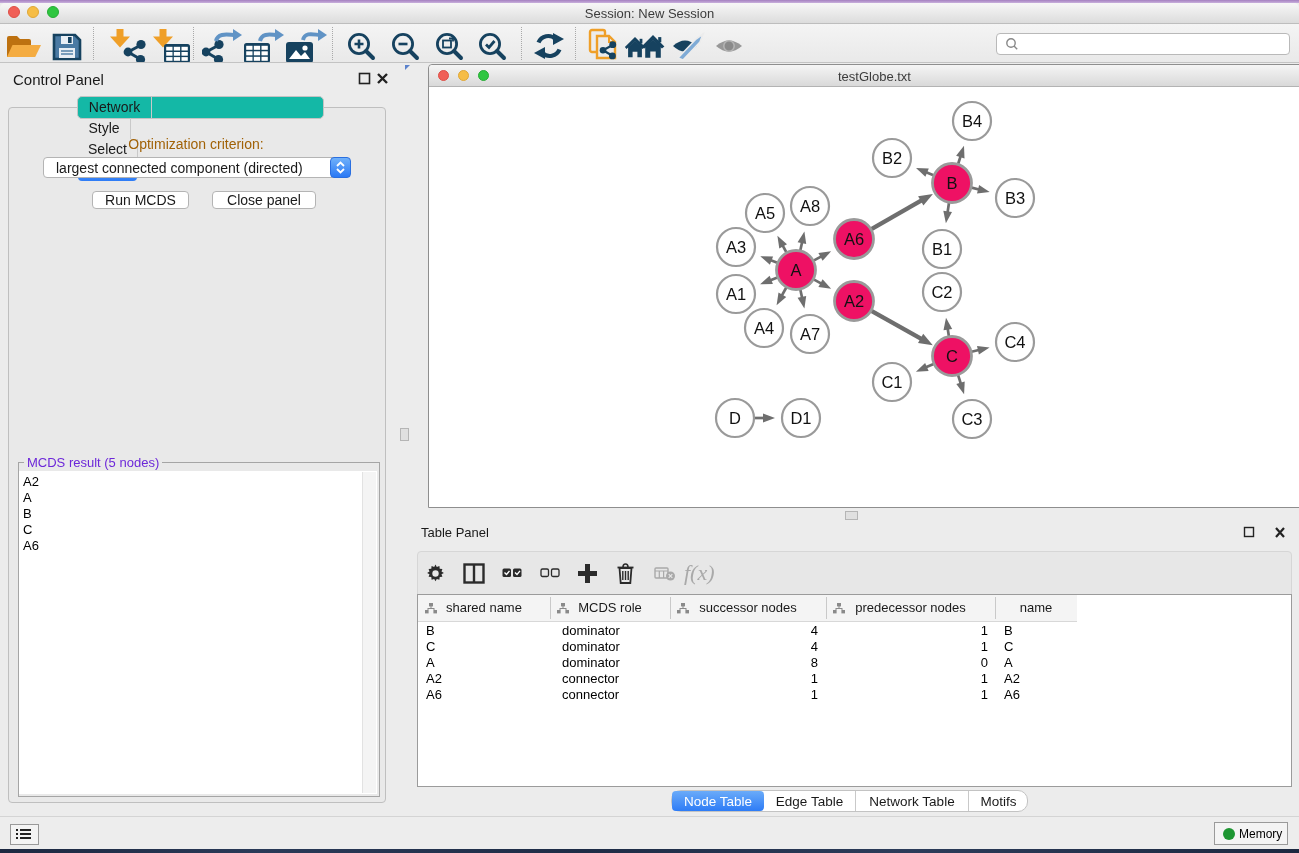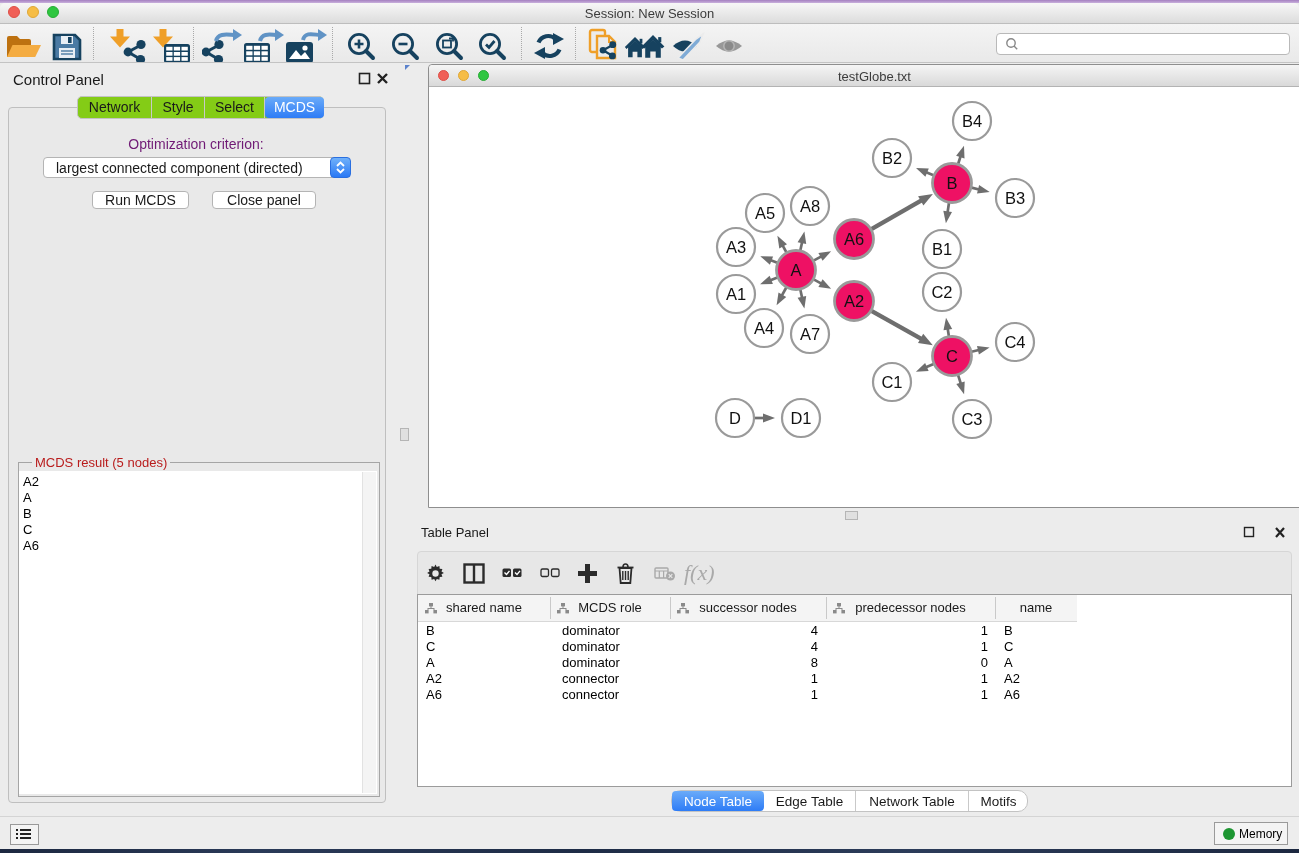--- a/index.html
+++ b/index.html
@@ -8,29 +8,29 @@
 #titlebar{left:0;top:3px;width:1299px;height:20px;background:linear-gradient(#f7f7f7,#dcdcdc);border-radius:5px 5px 0 0;}
 .tl{position:absolute;top:3px;width:12px;height:12px;border-radius:50%;}
 #wtitle{left:0;top:3px;width:1299px;text-align:center;font-size:13px;color:#3c3c3c;}
 #toolbar{left:0;top:23px;width:1299px;height:38px;overflow:hidden;background:linear-gradient(#f4f4f4,#e9e9e9);border-top:1px solid #bdbdbd;border-bottom:1px solid #c3c3c3;}
 .sep{position:absolute;top:3px;height:33px;width:0;border-left:1px dotted #a9a9a9;}
 .ticon{position:absolute;top:27px;}
 #searchbox{left:996px;top:9px;width:292px;height:20px;background:#fff;border:1px solid #b9b9b9;border-radius:4px;}
 
 #cptitle{left:13px;top:71px;font-size:15px;color:#1a1a1a;}
 #cppanel{left:8px;top:107px;width:376px;height:694px;background:#e9e9e9;border:1px solid #bfbfbf;border-radius:4px;}
-#cptabs{left:77px;top:96px;width:247px;height:23px;box-sizing:border-box;background:#84cc16;border:1px solid #c3c3c3;border-radius:5px;display:flex;}
+#cptabs{left:77px;top:96px;width:247px;height:23px;box-sizing:border-box;background:#14b8a6;border:1px solid #c3c3c3;border-radius:5px;display:flex;flex-direction:column;}
 .cptab{flex:0 0 auto;text-align:center;font-size:14px;line-height:21px;color:#1a1a1a;border-right:1px solid #c9c9c9;}
 .tabsel{background:linear-gradient(#6aabf9,#2e7cf6);color:#fff;border-radius:4px;border-right:none;}
-#optlabel{left:8px;top:136px;width:376px;text-align:center;font-size:14px;color:#701a75;}
+#optlabel{left:8px;top:136px;width:376px;text-align:center;font-size:14px;color:#a16207;}
 #dropdown{left:43px;top:157px;width:307px;height:21px;background:#fff;border:1px solid #b4b4b4;border-radius:4px;font-size:14px;line-height:21px;color:#1a1a1a;padding-left:12px;box-sizing:border-box;}
 #stepper{left:330px;top:157px;width:21px;height:21px;background:linear-gradient(#70b1fa,#2a79f5);border-radius:4px;border:1px solid #2a6fe0;box-sizing:border-box;}
 .btn{position:absolute;height:18px;background:#fff;border:1px solid #b4b4b4;border-radius:4px;font-size:14px;text-align:center;line-height:16px;color:#1a1a1a;box-sizing:border-box;}
 #fieldset{left:18px;top:462px;width:360px;height:333px;border:1px solid #a5a5a5;}
-#fslabel{left:24px;top:455px;font-size:13px;color:#b91c1c;background:#e9e9e9;padding:0 3px;margin-left:8px;}
+#fslabel{left:24px;top:455px;font-size:13px;color:#6d28d9;background:#e9e9e9;padding:0 3px;}
 #mcdslist{left:19px;top:471px;width:358px;height:323px;background:#fff;font-size:13px;color:#000;}
 #mcdsscroll{left:362px;top:472px;width:13px;height:321px;background:#f4f4f4;border-left:1px solid #e2e2e2;}
 
 #netwin{left:428px;top:64px;width:893px;height:444px;background:#fff;border:1px solid #8e8e8e;box-sizing:border-box;border-radius:4px 4px 0 0;}
 #nettb{position:absolute;left:0;top:0;width:100%;height:21px;background:linear-gradient(#f5f5f5,#d9d9d9);border-bottom:1px solid #b3b3b3;border-radius:4px 4px 0 0;}
 #nettitle{position:absolute;left:0;top:4px;width:100%;text-align:center;font-size:13px;color:#3c3c3c;}
 
 #tptitle{left:421px;top:525px;font-size:13px;color:#1a1a1a;}
 #tptoolbar{left:417px;top:551px;width:873px;height:43px;background:#e7e7e7;border:1px solid #d6d6d6;border-radius:4px 4px 0 0;}
 #tablebox{left:417px;top:594px;width:873px;height:191px;background:#fff;border:1px solid #9b9b9b;}

